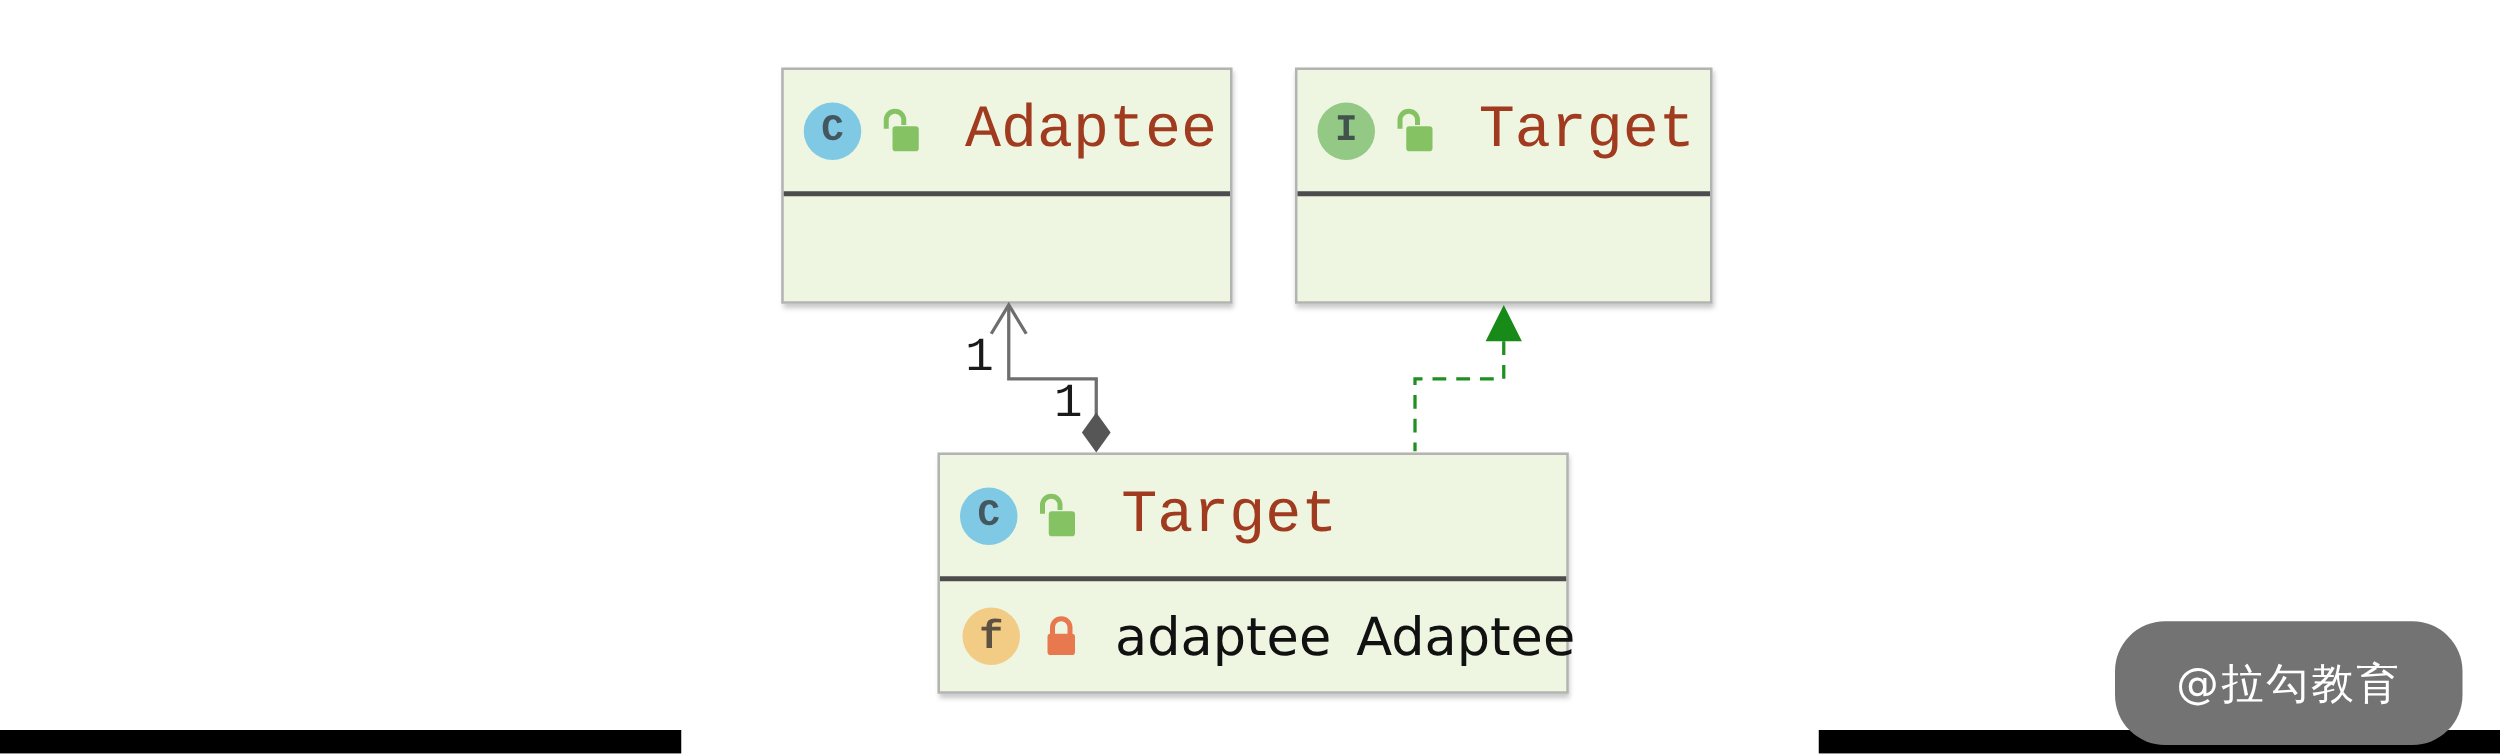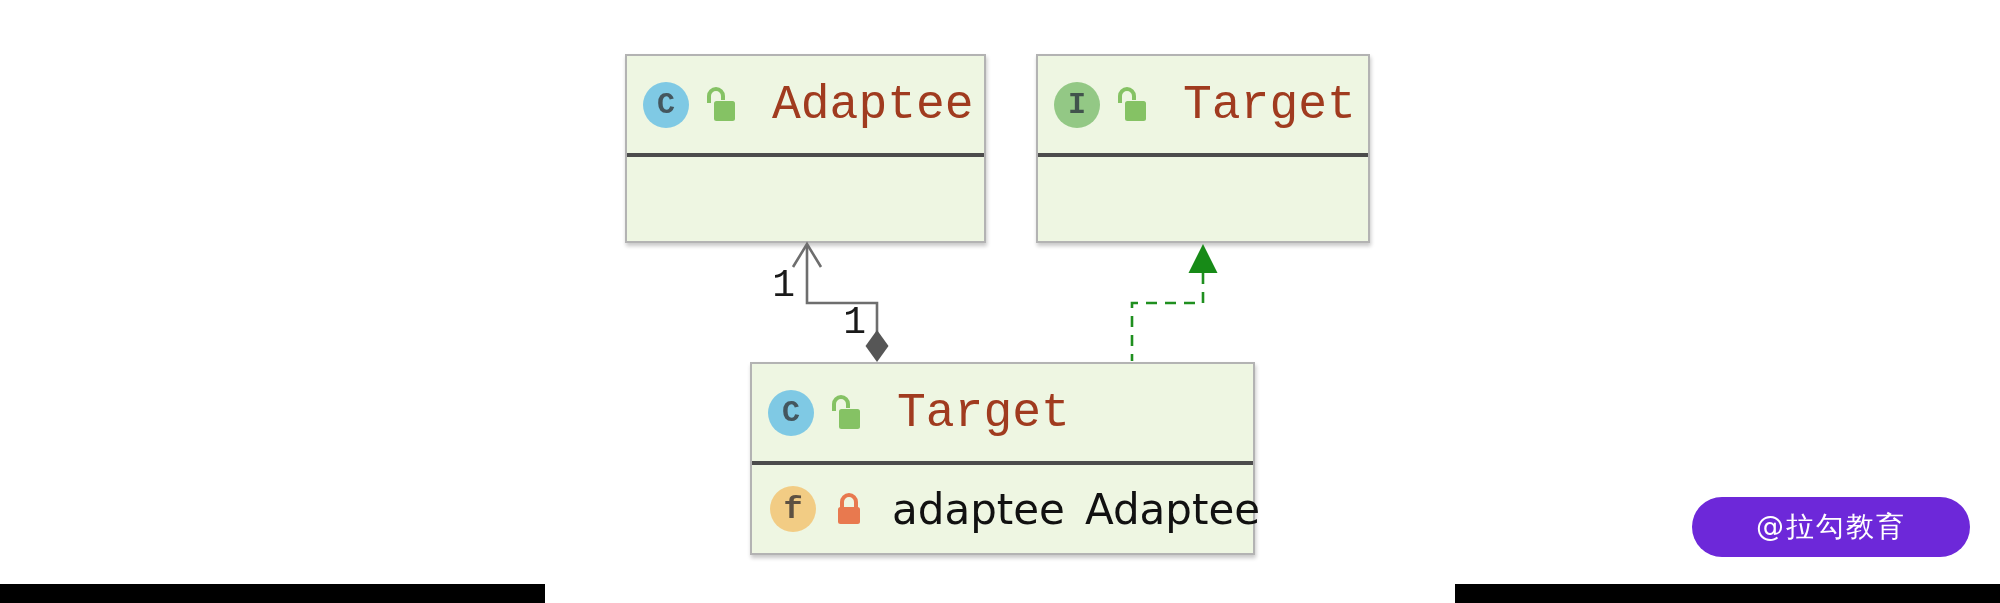--- a/index.html
+++ b/index.html
@@ -18,23 +18,23 @@
   .badge-interface{background:#93c885;color:#41534c;}
   .badge-field{background:#f2cc84;color:#5d5142;font-size:32px;}
   .lock{margin-left:15px;flex:0 0 auto;display:block;}
   .node-title{margin-left:36px;font-family:"Liberation Mono","DejaVu Sans Mono",monospace;
               font-size:48px;color:#a03b1f;white-space:pre;}
   .field-row{display:flex;align-items:center;padding-left:18px;height:100%;}
   .field-text{margin-left:30px;font-family:"DejaVu Sans","Liberation Sans",sans-serif;
               font-size:42px;color:#111;display:flex;}
   .field-type{margin-left:20px;}
   .mult-label{font-family:"Liberation Mono","DejaVu Sans Mono",monospace;font-size:38px;fill:#1a1a1a;}
-  .watermark{position:absolute;left:1692px;top:497px;width:278px;height:60px;border-radius:40px;
-             background:#6d28d9;display:flex;align-items:center;justify-content:center;z-index:5;
-             font-family:"DejaVu Sans","Liberation Sans",sans-serif;font-size:28px;color:#ffffff;
+  .watermark{position:absolute;left:1692px;top:497px;width:278px;height:99px;border-radius:40px;
+             background:#737373;display:flex;align-items:center;justify-content:center;z-index:5;
+             font-family:"DejaVu Sans","Liberation Sans",sans-serif;font-size:34px;color:#ffffff;
              letter-spacing:2px;}
   .bottom-bar{position:absolute;top:584px;height:19px;background:#000;z-index:4;}
   .bar-left{left:0;width:545px;}
   .bar-right{left:1455px;width:545px;}
 </style>
 </head>
 <body>
 
 <div class="canvas">
 

